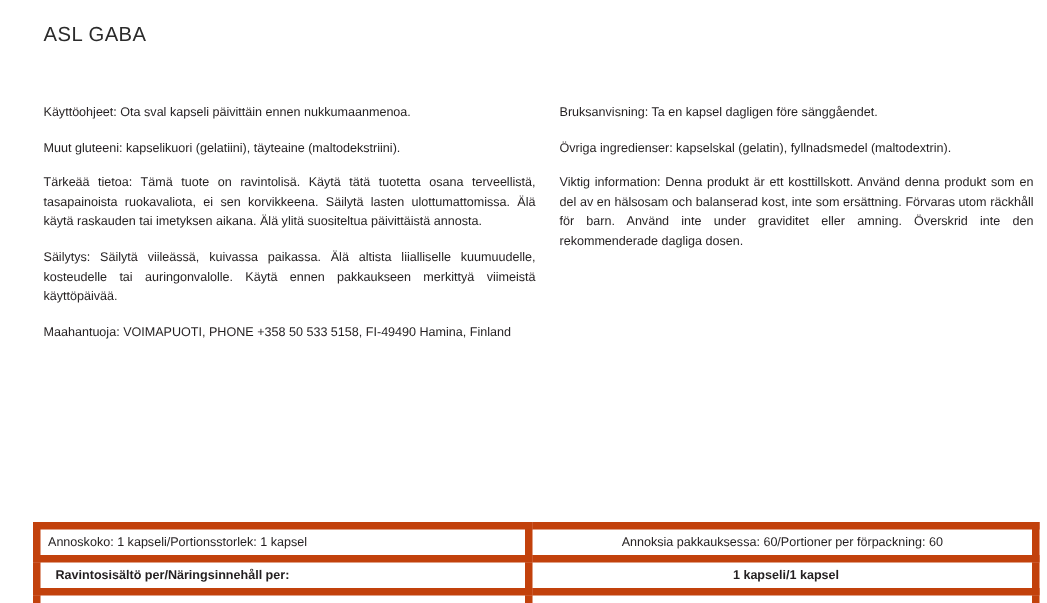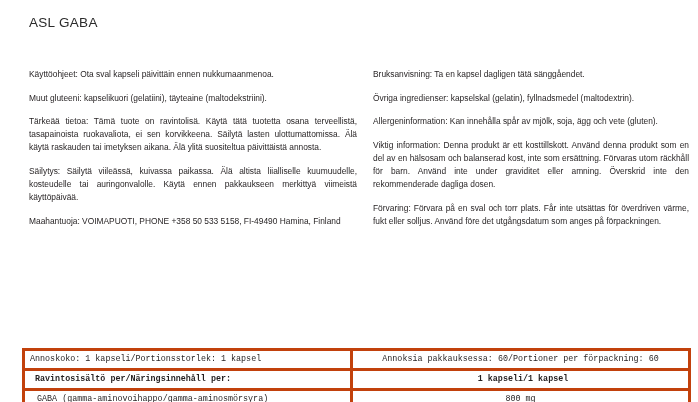--- a/index.html
+++ b/index.html
@@ -63,26 +63,25 @@
     position: absolute;
     left: 22px;
     top: 348px;
     width: 666px;
     border-collapse: collapse;
     table-layout: fixed;
     font-size: 8.4px;
     color: #231f20;
   }
   .nutri-table td {
-    border: 3px solid #c2410c;
+    border: 5px solid #c2410c;
     padding: 2px 5px 3px 5px;
     height: 12px;
     vertical-align: middle;
     line-height: 11px;
-    font-family: Liberation Mono, monospace;
   }
   .cell-left {
     text-align: left;
   }
   .cell-right {
     text-align: center;
   }
   .row-bold td {
     font-weight: bold;
     padding-left: 10px;
@@ -110,29 +109,27 @@
       <p class="para"><span class="lbl">Tärkeää tietoa</span><span>: Tämä tuote on ravintolisä. Käytä tätä tuotetta osana terveellistä, tasapainoista ruokavaliota, ei sen korvikkeena. Säilytä lasten ulottumattomissa. Älä käytä raskauden tai imetyksen aikana. Älä ylitä suositeltua päivittäistä annosta.</span></p>
 
       <p class="para"><span class="lbl">Säilytys</span><span>: Säilytä viileässä, kuivassa paikassa. Älä altista liialliselle kuumuudelle, kosteudelle tai auringonvalolle. Käytä ennen pakkaukseen merkittyä viimeistä käyttöpäivää.</span></p>
 
       <p class="para"><span class="lbl">Maahantuoja</span><span>: VOIMAPUOTI, PHONE +358 50 533 5158, FI-49490 Hamina, Finland</span></p>
 
     </div>
 
     <div class="col col-sv">
 
-      <p class="para"><span class="lbl">Bruksanvisning</span><span>: Ta en kapsel dagligen tätä sänggåendet.</span></p>
+      <p class="para"><span class="lbl">Bruksanvisning</span><span>: Ta en kapsel dagligen före sänggåendet.</span></p>
 
       <p class="para"><span class="lbl">Övriga ingredienser</span><span>: kapselskal (gelatin), fyllnadsmedel (maltodextrin).</span></p>
 
-      <p class="para"><span class="lbl">Allergeninformation:</span><span class="lbl"> Kan innehålla spår av mjölk, soja, ägg och vete (gluten).</span></p>
 
       <p class="para"><span class="lbl">Viktig information</span><span>: Denna produkt är ett kosttillskott. Använd denna produkt som en del av en hälsosam och balanserad kost, inte som ersättning. Förvaras utom räckhåll för barn. Använd inte under graviditet eller amning. Överskrid inte den rekommenderade dagliga dosen.</span></p>
 
-      <p class="para"><span class="lbl">Förvaring</span><span>: Förvara på en sval och torr plats. Får inte utsättas för överdriven värme, fukt eller solljus. Använd före det utgångsdatum som anges på förpackningen.</span></p>
 
 
     </div>
 
   </div>
 
   <table class="nutri-table">
     <colgroup>
       <col class="c1">
       <col class="c2">

